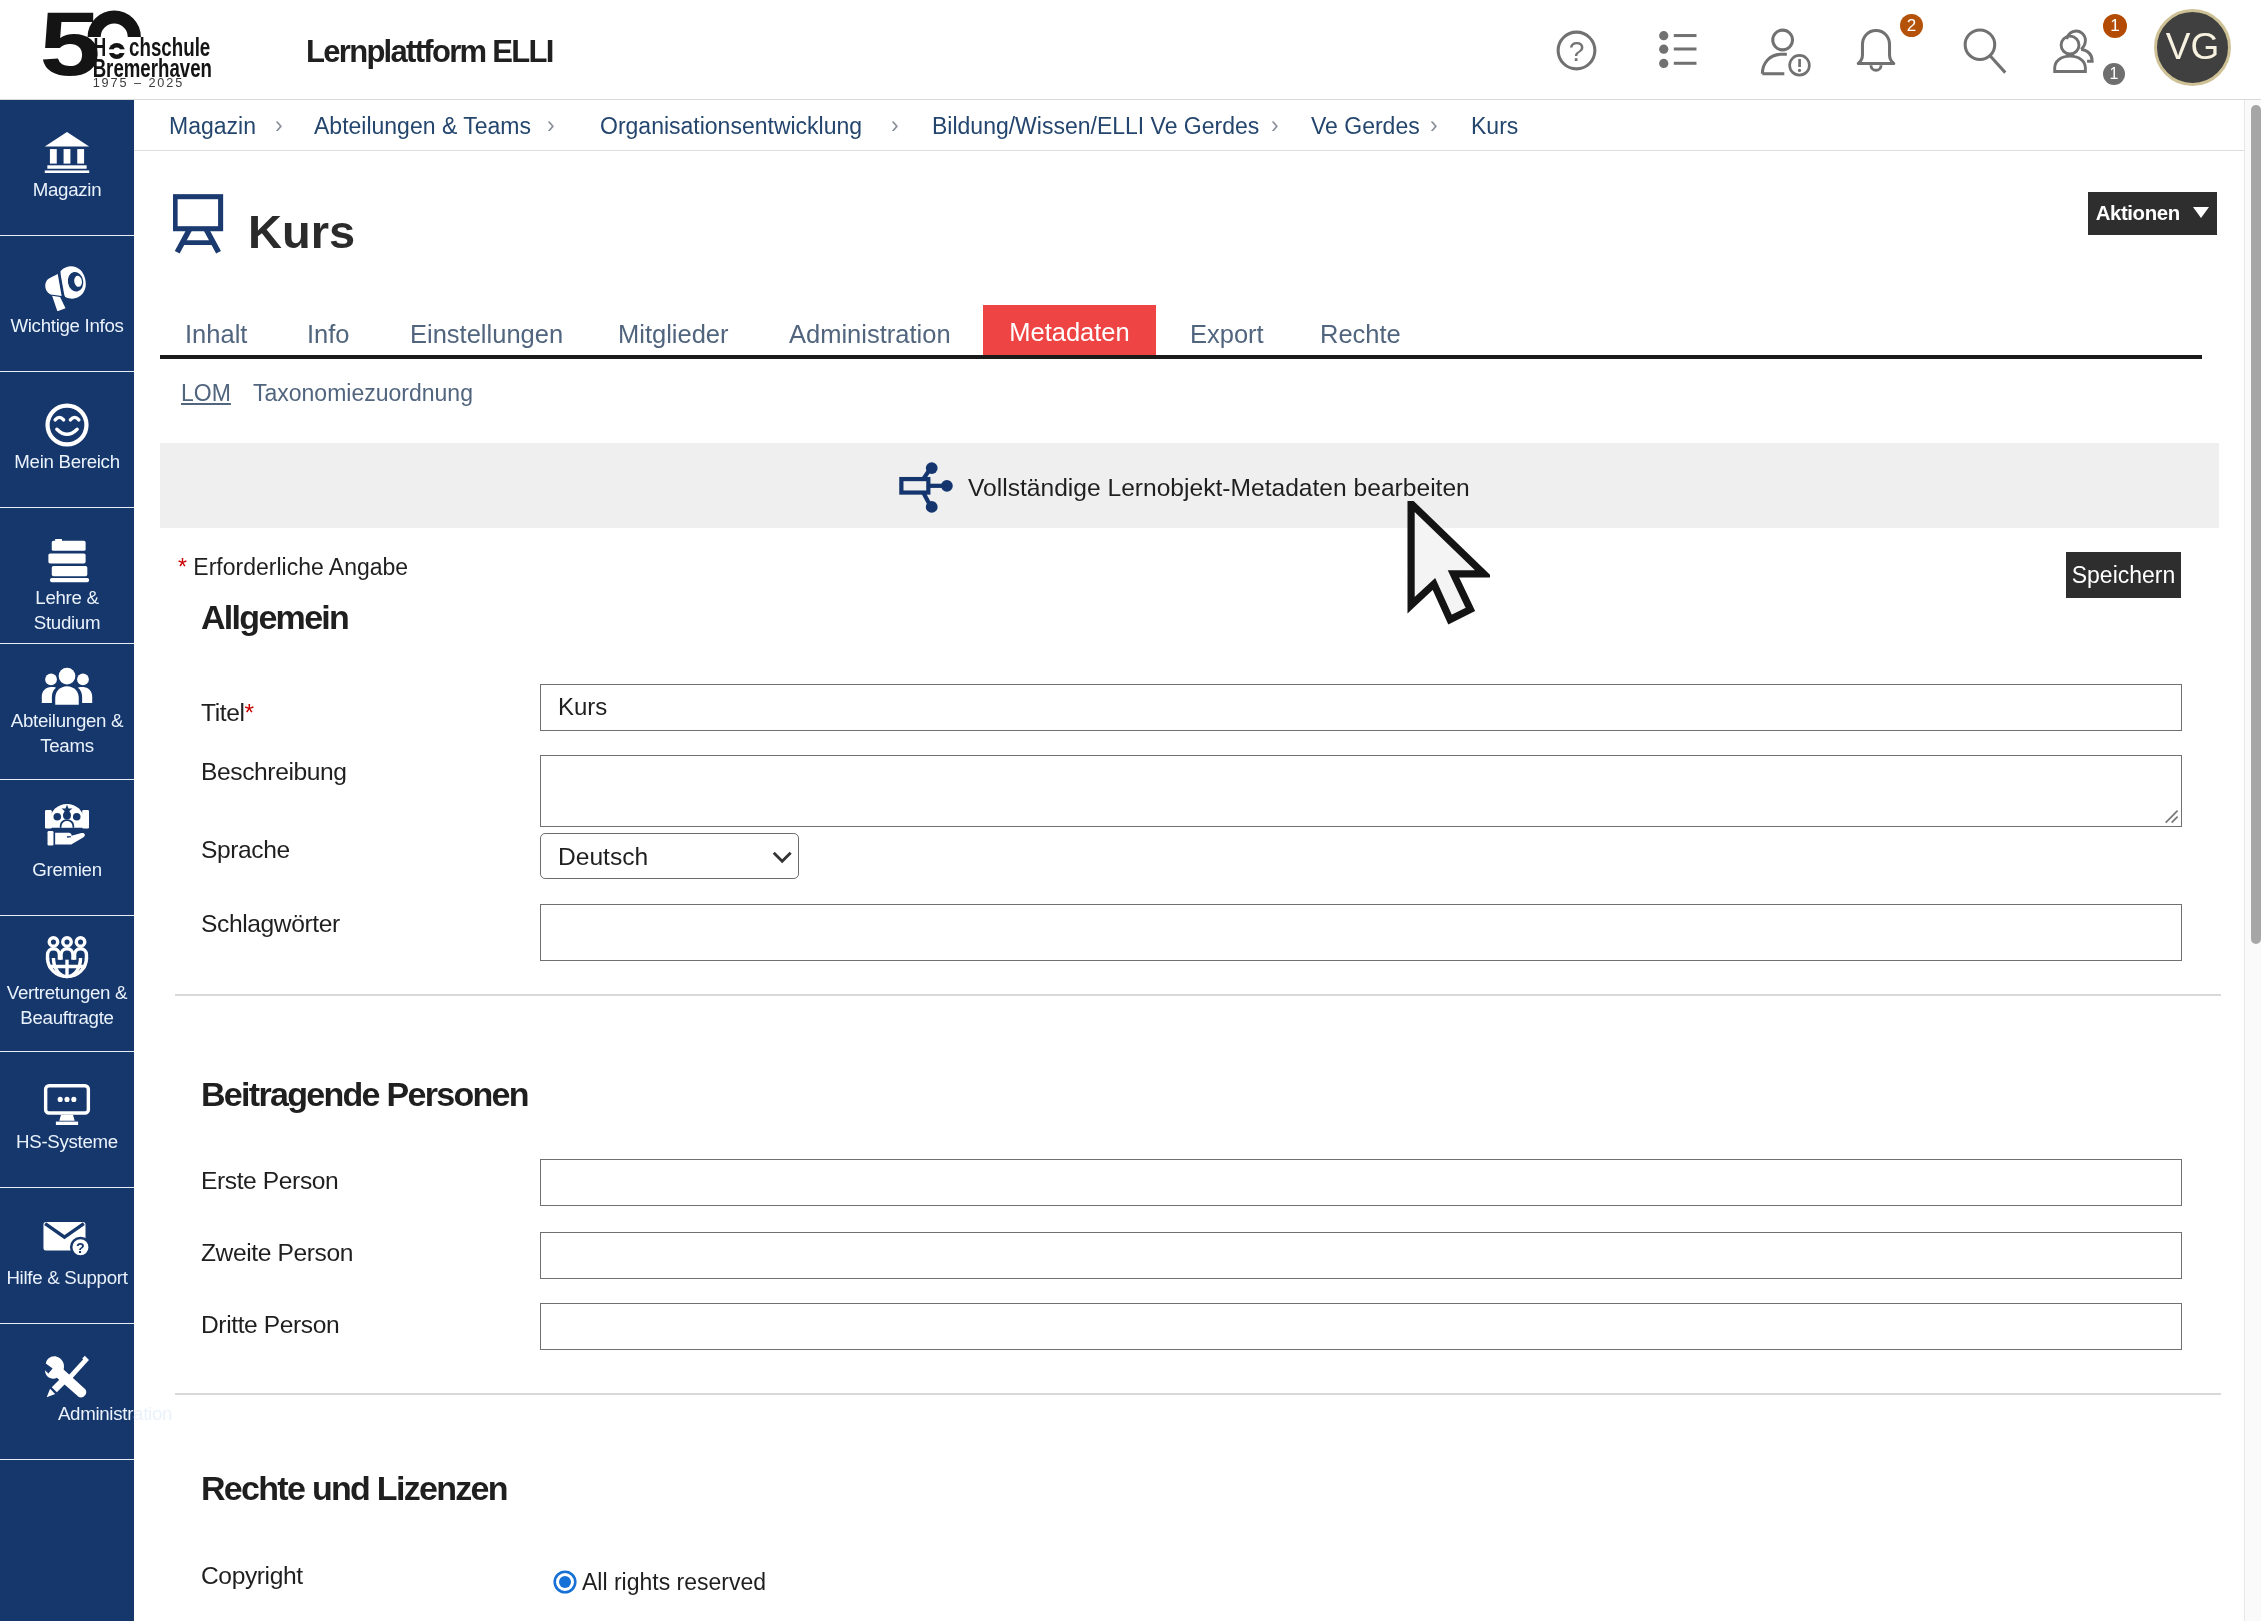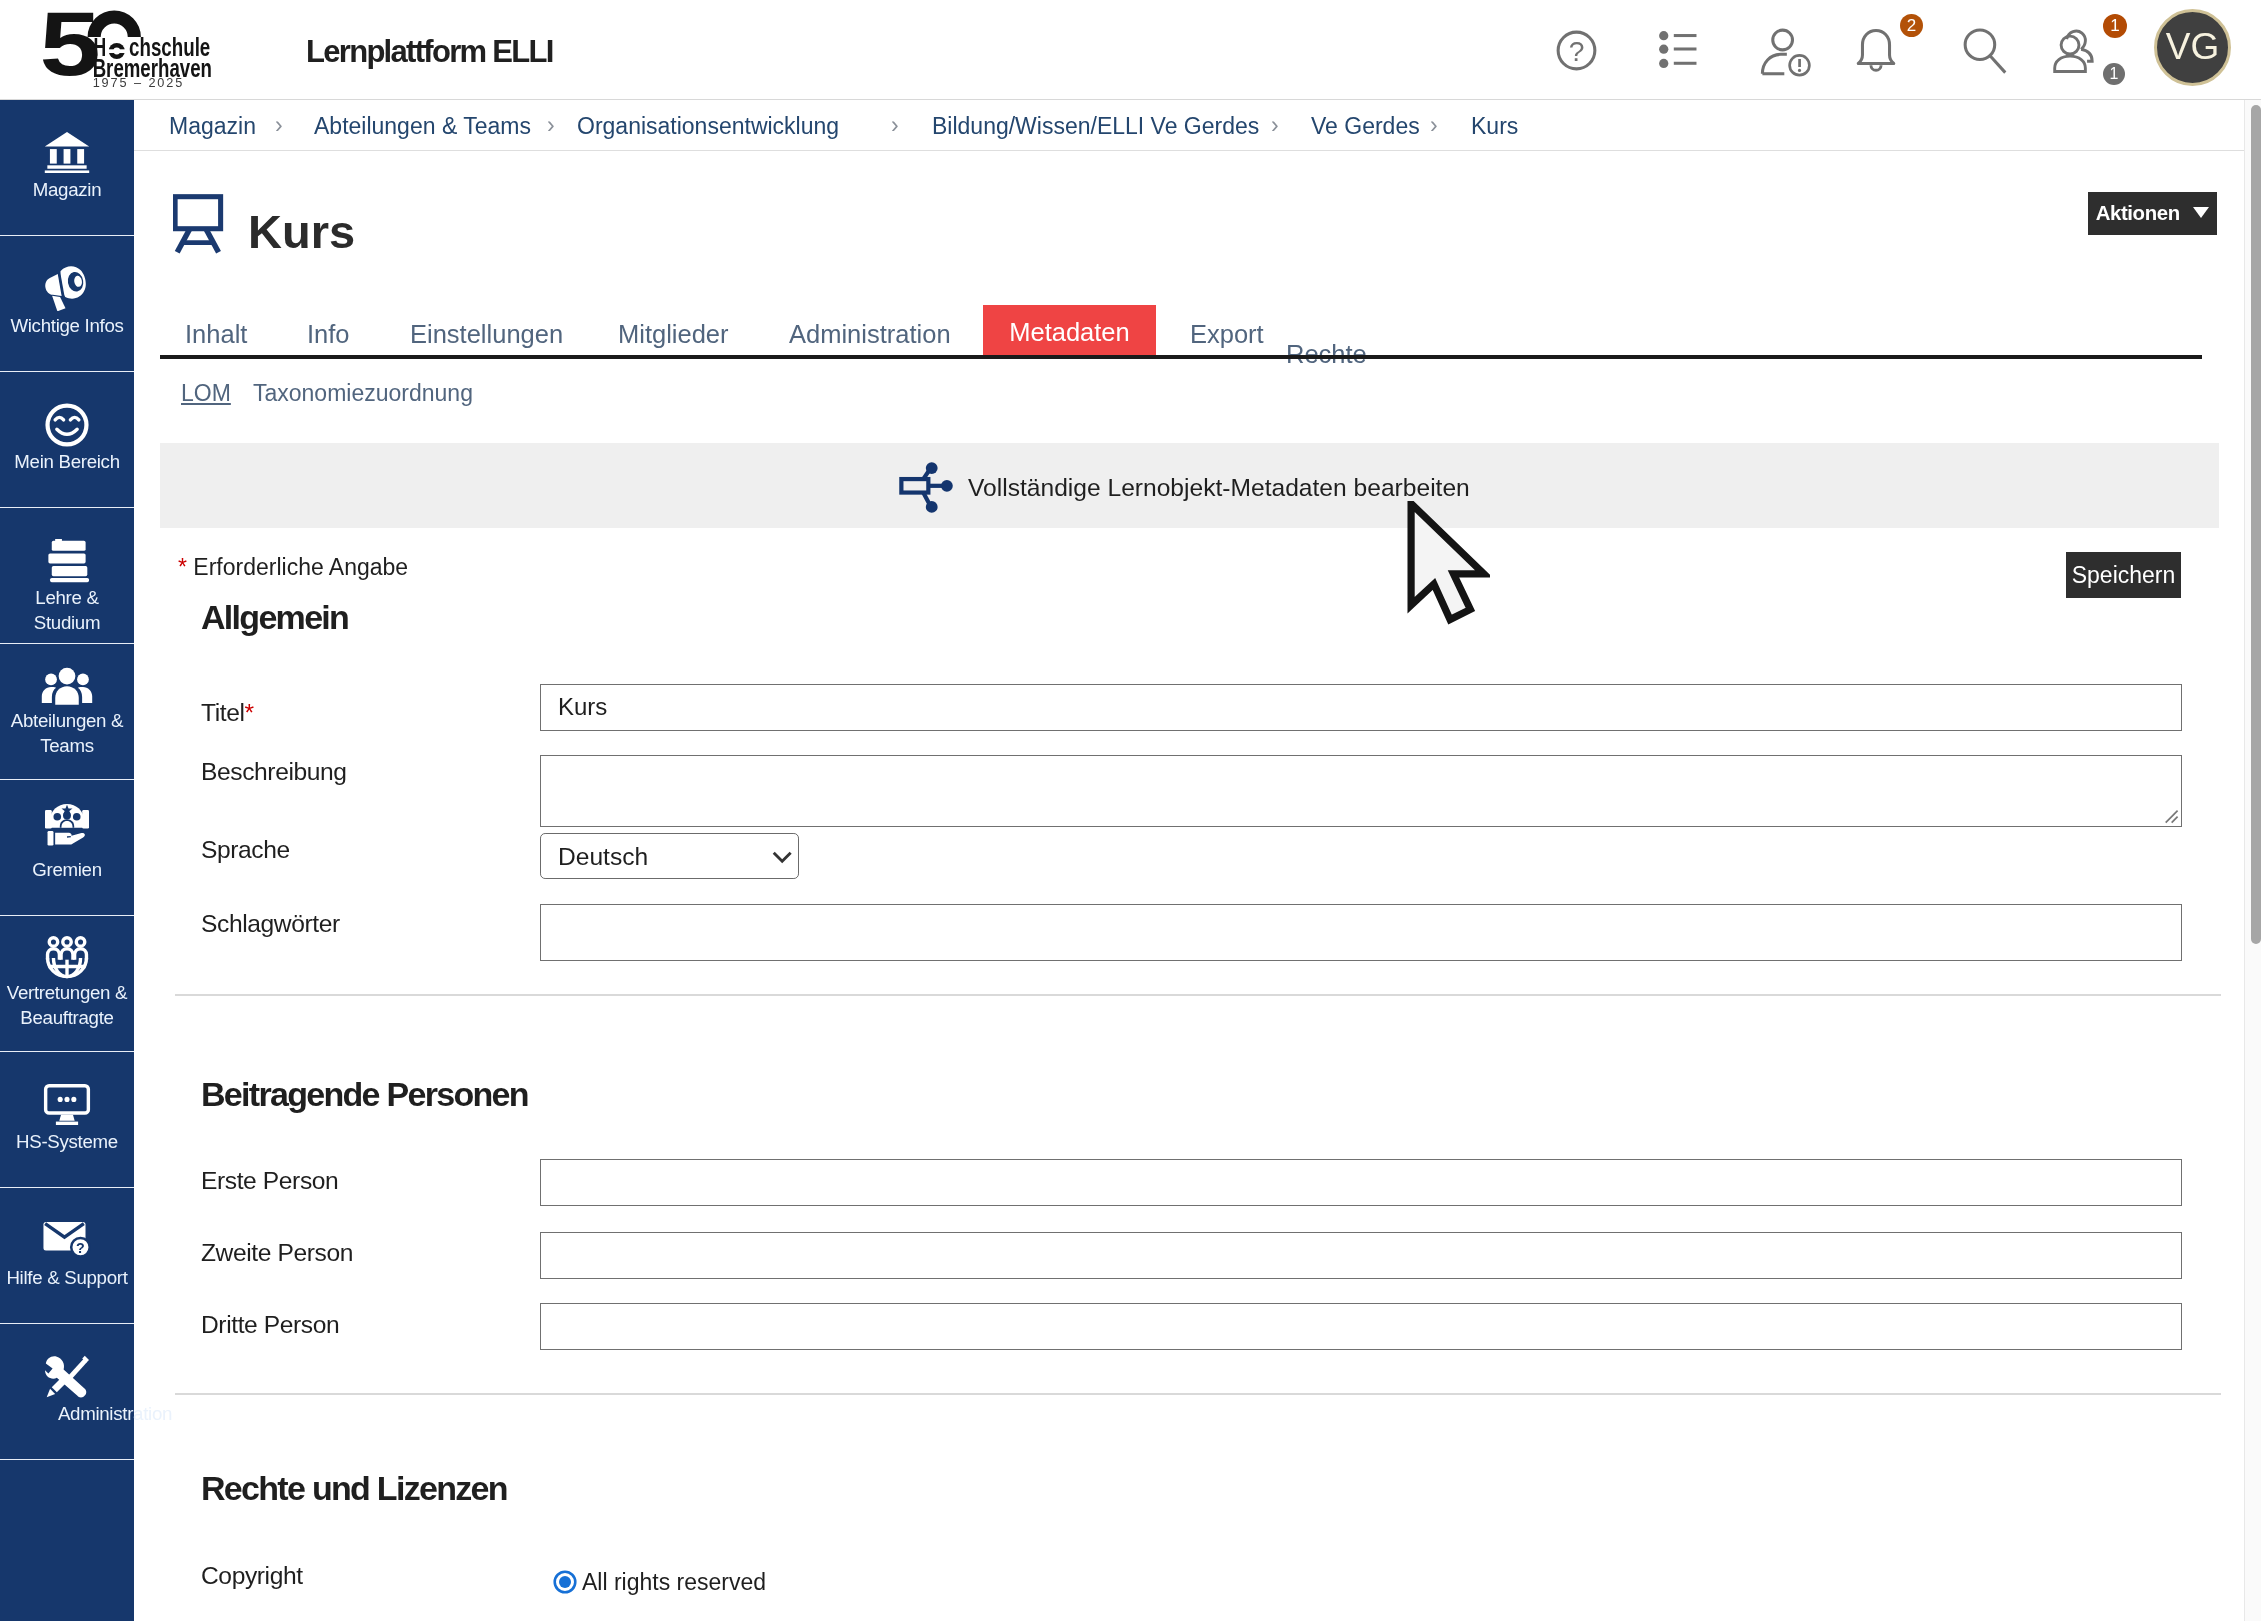--- a/index.html
+++ b/index.html
@@ -278,21 +278,21 @@
     <div class="sblabel" style="top:78px;margin-left:48px;">Administration</div>
   </div>
 
 </div>
 
 <div id="crumbbar">
   <span class="crumb" style="left:35px;">Magazin</span>
   <span class="csep" style="left:141px;">›</span>
   <span class="crumb" style="left:180px;">Abteilungen &amp; Teams</span>
   <span class="csep" style="left:413px;">›</span>
-  <span class="crumb" style="left:443px;">Organisationsentwicklung</span>
+  <span class="crumb" style="left:466px;">Organisationsentwicklung</span>
   <span class="csep" style="left:757px;">›</span>
   <span class="crumb" style="left:798px;">Bildung/Wissen/ELLI Ve Gerdes</span>
   <span class="csep" style="left:1137px;">›</span>
   <span class="crumb" style="left:1177px;">Ve Gerdes</span>
   <span class="csep" style="left:1296px;">›</span>
   <span class="crumb" style="left:1337px;">Kurs</span>
 </div>
 
 <svg id="kursicon" width="59" height="61" viewBox="0 0 70 72">
   <rect x="2.5" y="3" width="54" height="38" fill="none" stroke="#1b3a70" stroke-width="6"></rect>
@@ -303,21 +303,21 @@
 <div id="kurstitle">Kurs</div>
 <div id="aktionen">Aktionen<span style="display:inline-block; margin-left:13.6px; width:0; height:0; border-left:8.5px solid transparent; border-right:8.5px solid transparent; border-top:11px solid #fff; vertical-align:1.7px;"></span></div>
 
 <span class="tab" style="left:185px;">Inhalt</span>
 <span class="tab" style="left:307px;">Info</span>
 <span class="tab" style="left:410px;">Einstellungen</span>
 <span class="tab" style="left:618px;">Mitglieder</span>
 <span class="tab" style="left:789px;">Administration</span>
 <div id="tabactive">Metadaten</div>
 <span class="tab" style="left:1190px;">Export</span>
-<span class="tab" style="left:1286px;margin-top:20px;">Rechte</span>
+<span class="tab" style="left:1320px;">Rechte</span>
 <div id="tabline"></div>
 <span class="subtab" style="left:181px; text-decoration:underline;">LOM</span>
 <span class="subtab" style="left:253px;">Taxonomiezuordnung</span>
 
 <div id="graybar"></div>
 <svg class="abs" style="left:898px; top:461px;" width="59" height="53" viewBox="0 0 70 62">
   <rect x="4" y="21" width="32" height="16" fill="none" stroke="#14356e" stroke-width="5"></rect>
   <line x1="30" y1="21" x2="38" y2="9" stroke="#14356e" stroke-width="5"></line>
   <line x1="36" y1="29" x2="56" y2="29" stroke="#14356e" stroke-width="5"></line>
   <line x1="30" y1="37" x2="38" y2="52" stroke="#14356e" stroke-width="5"></line>

